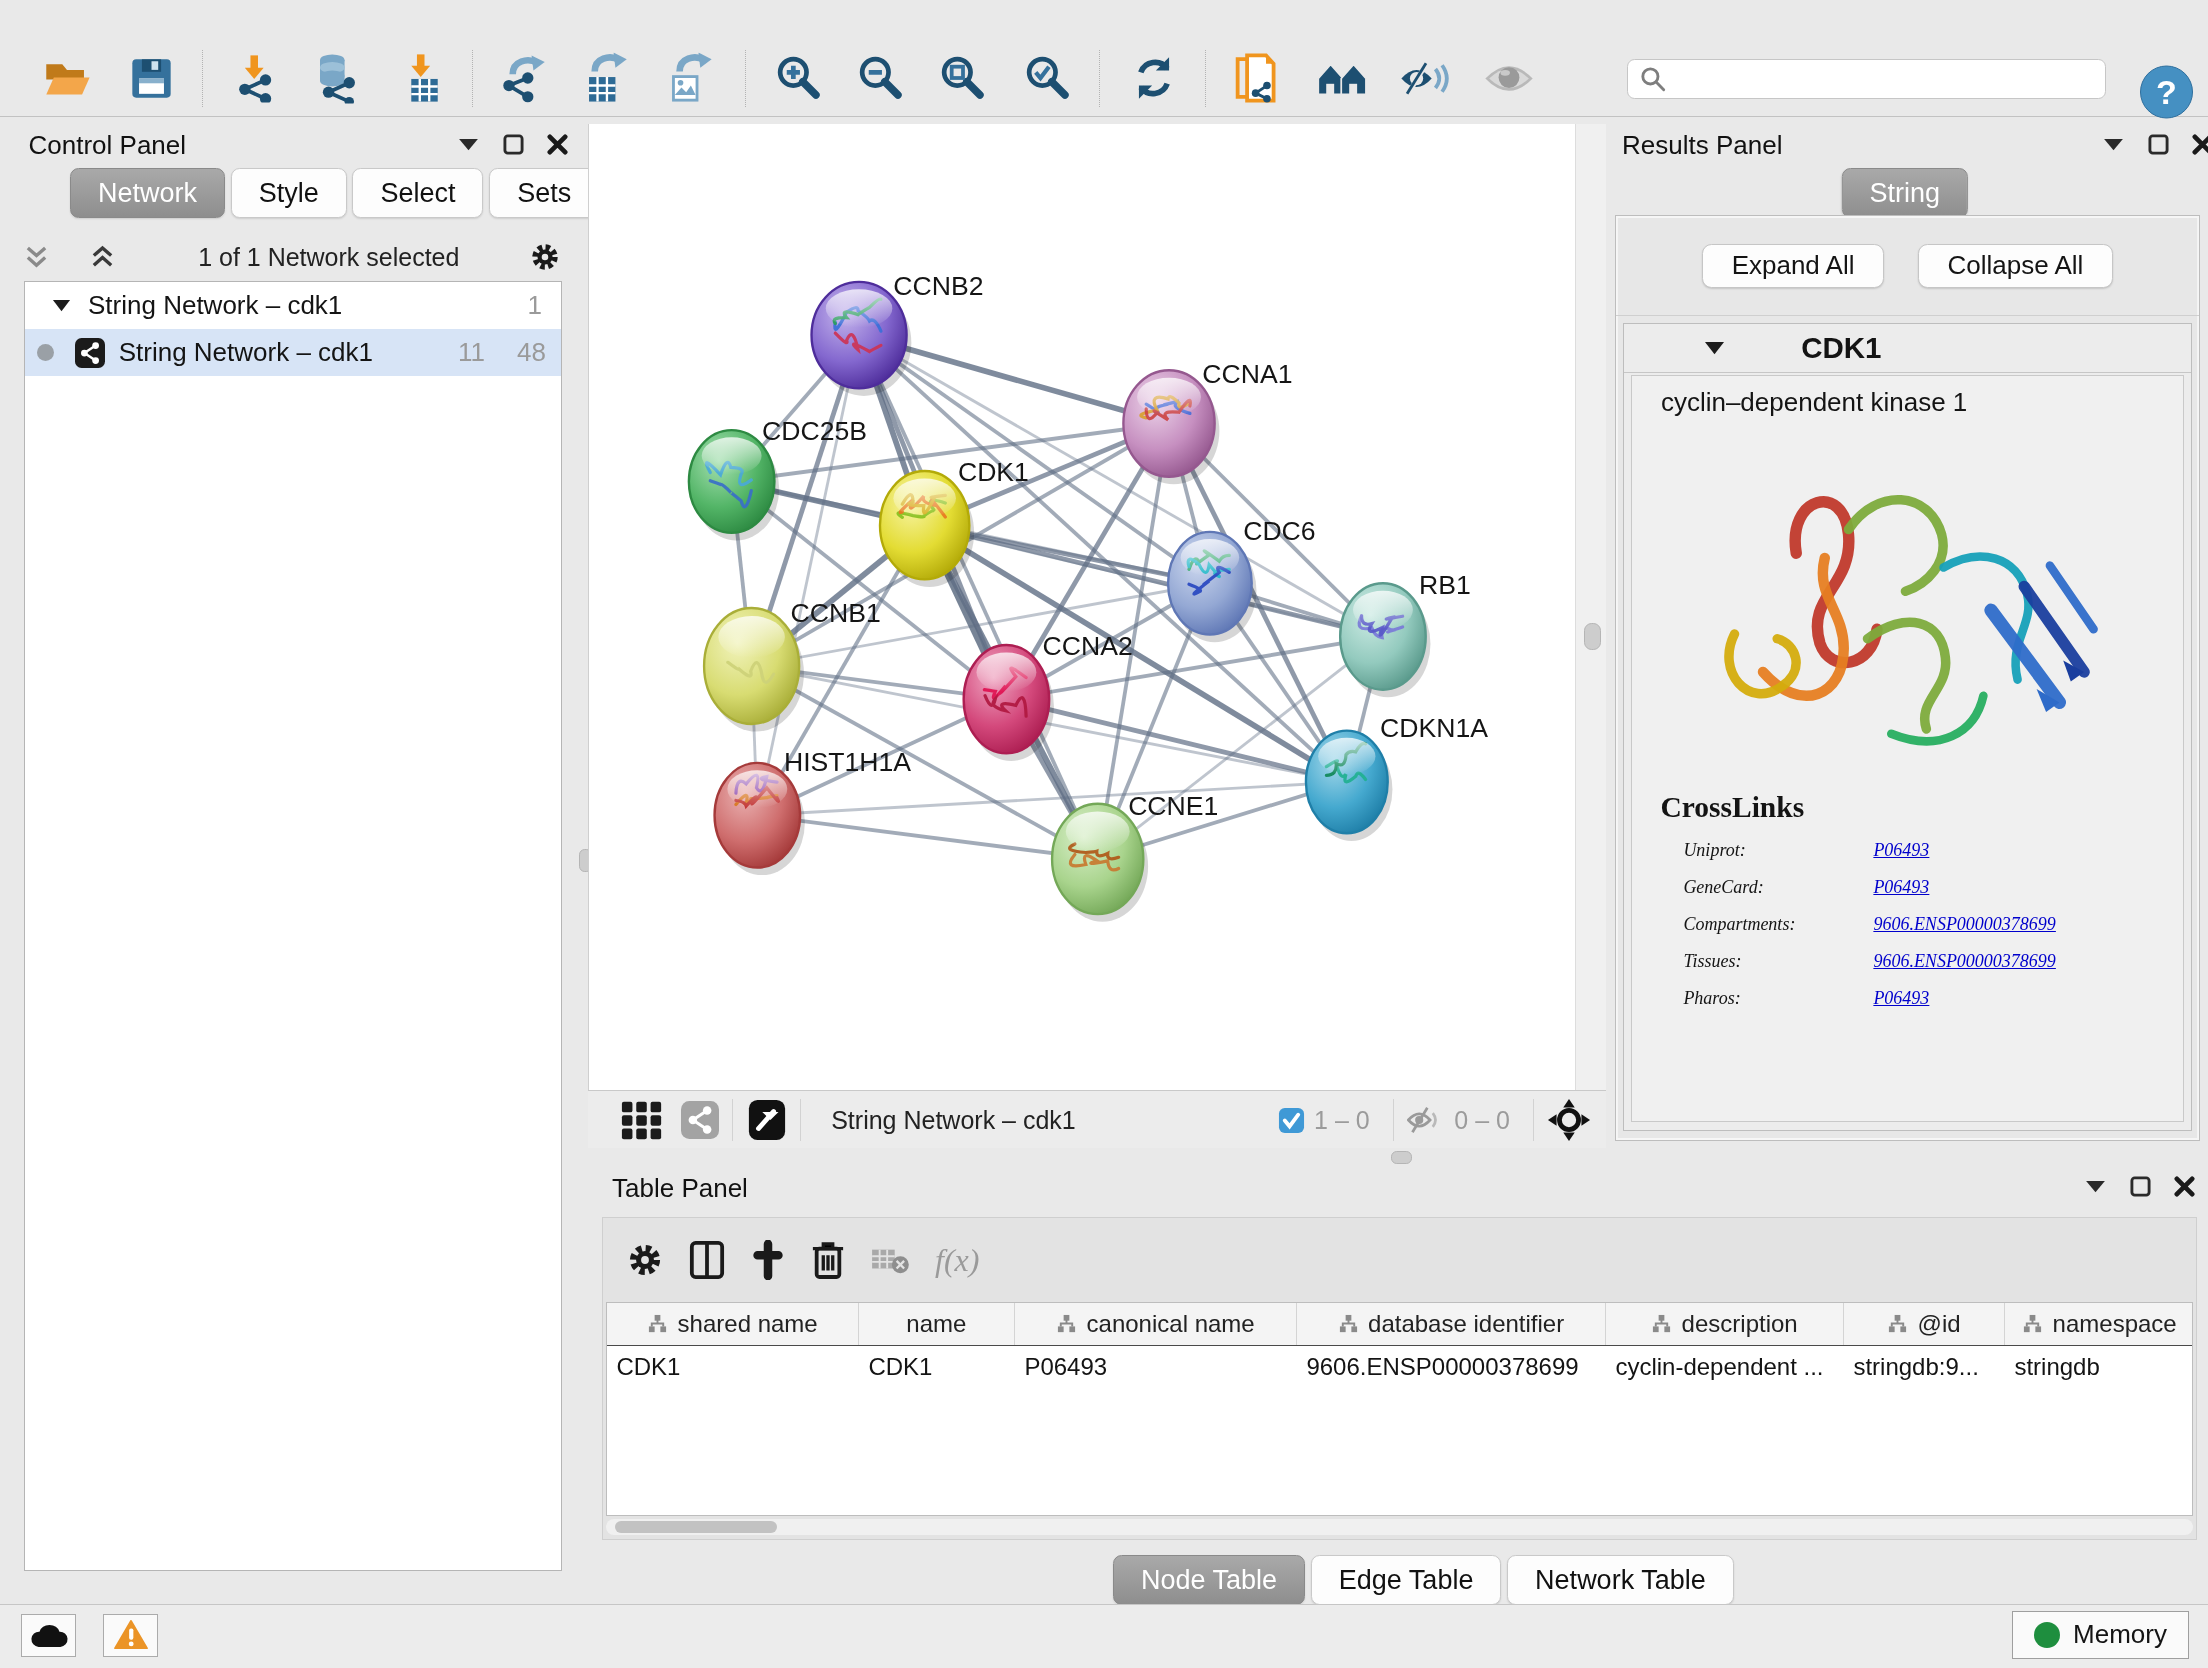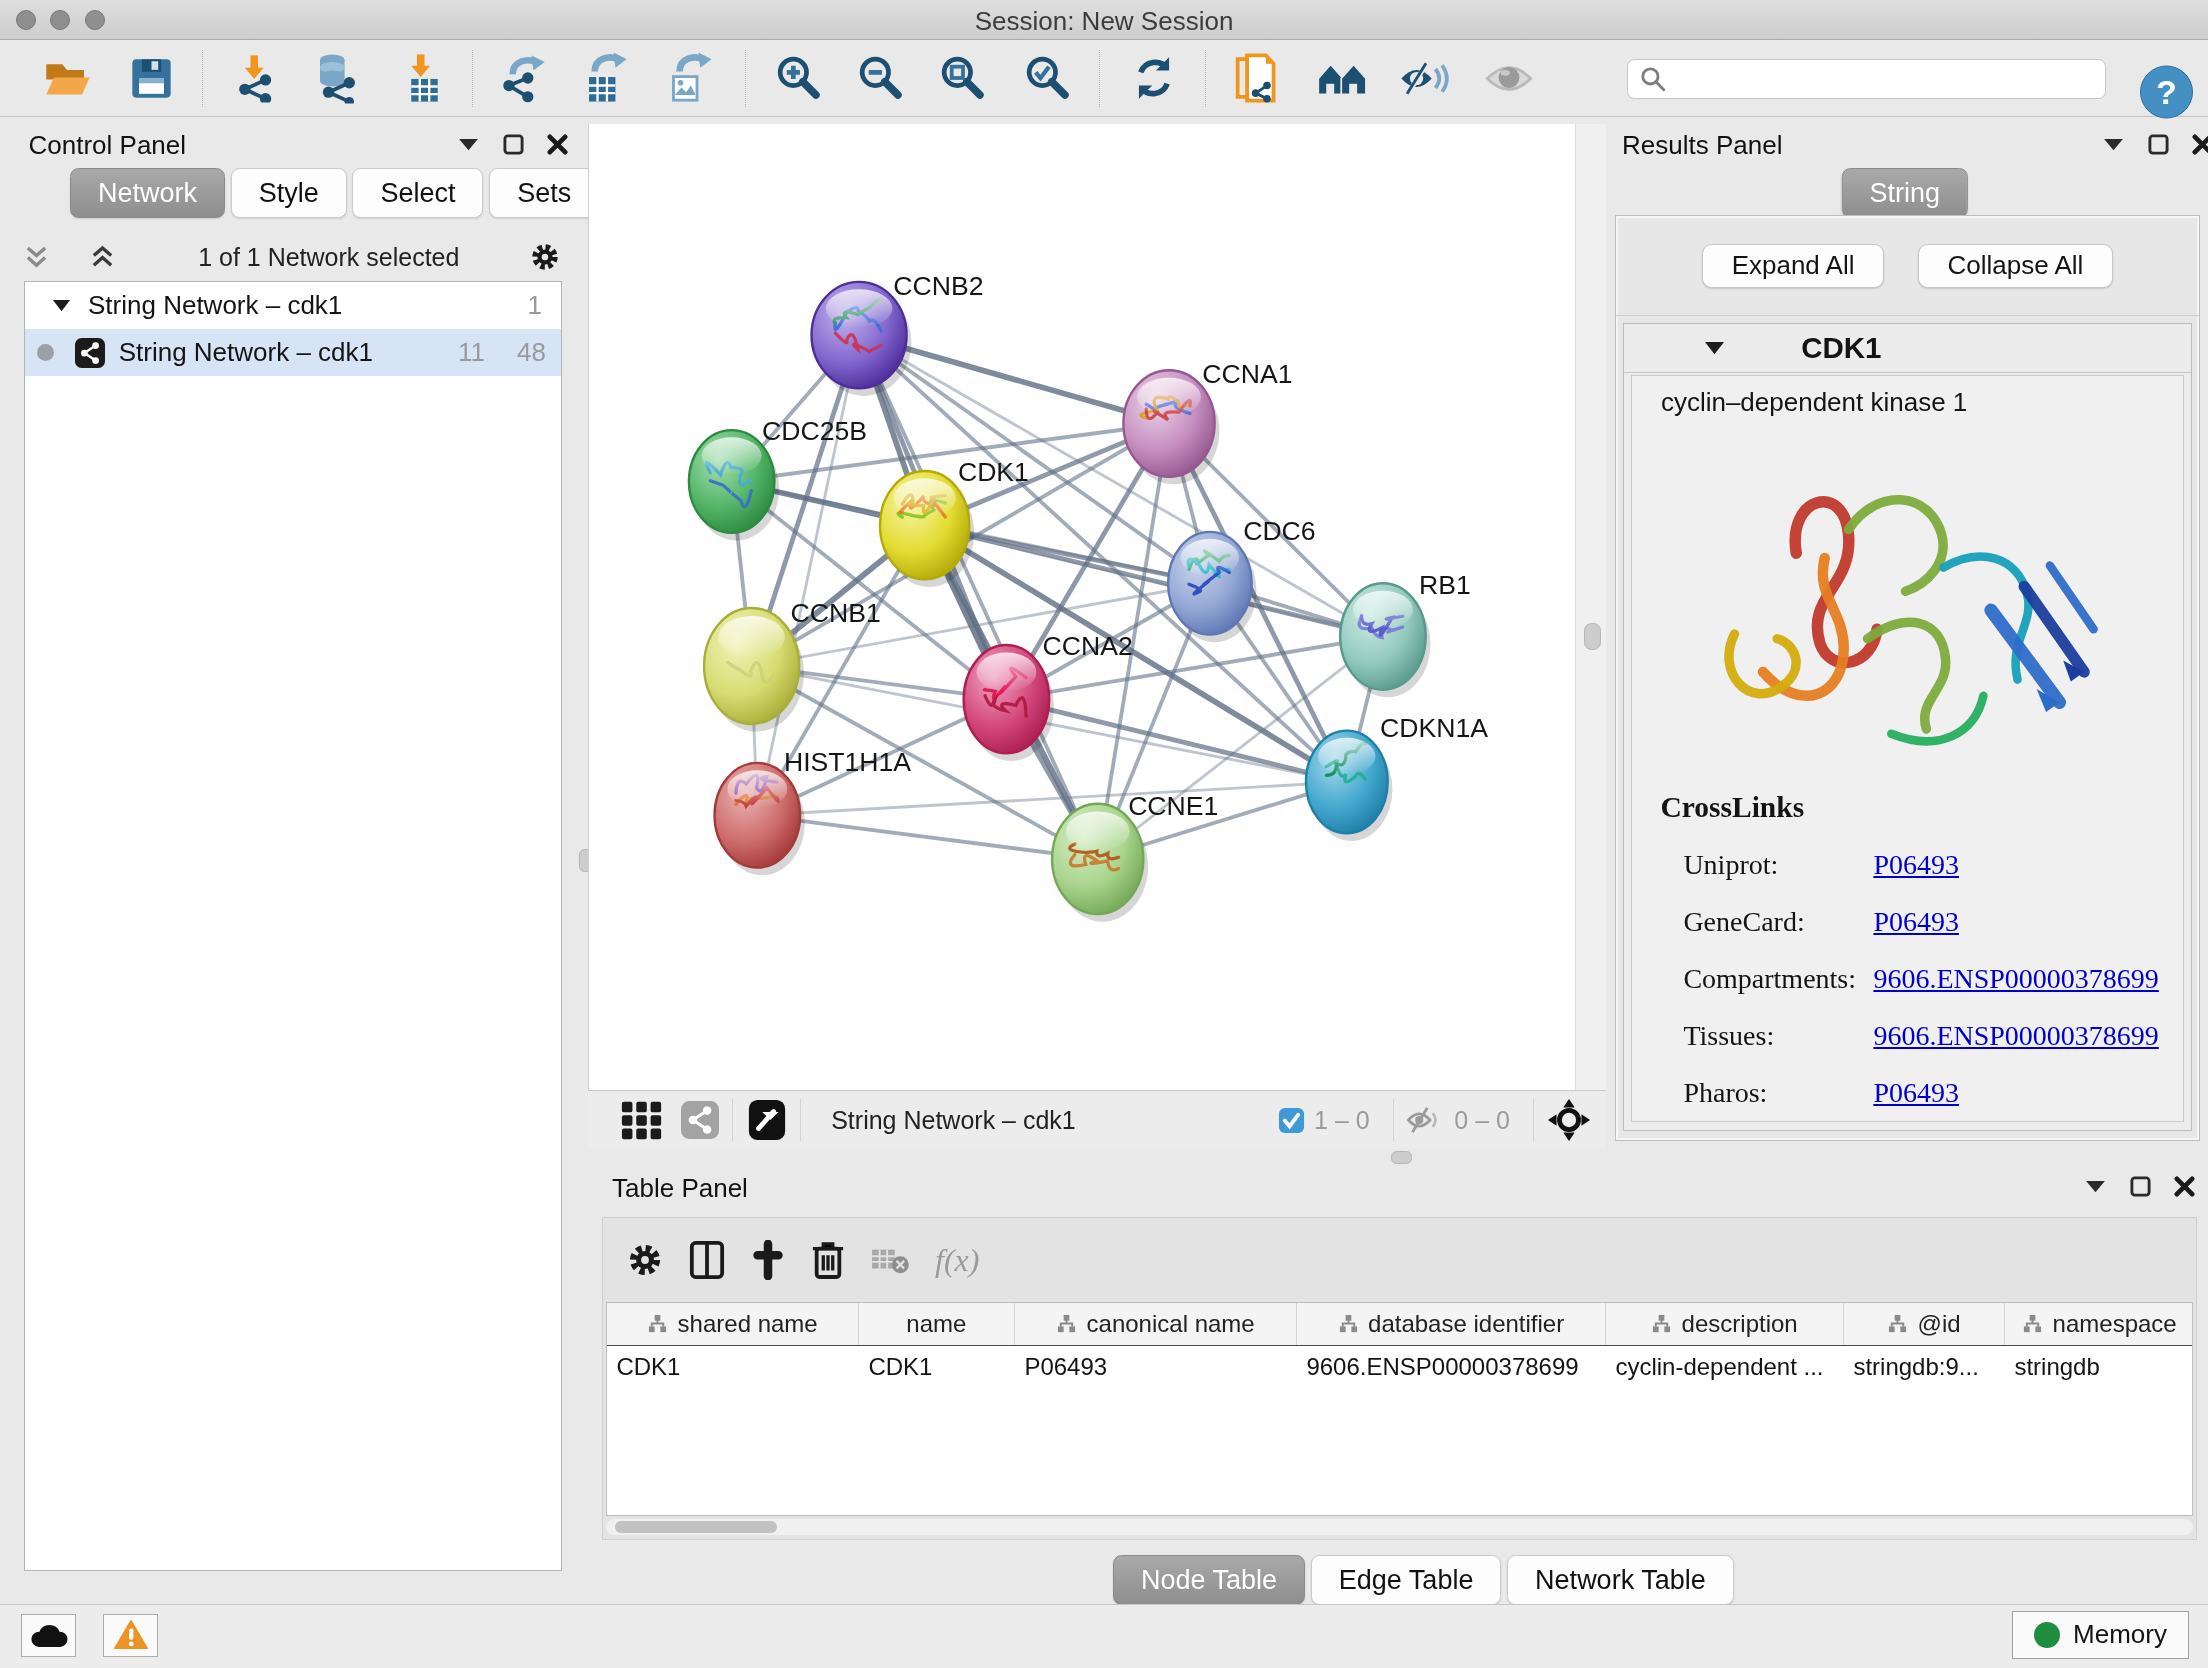--- a/index.html
+++ b/index.html
@@ -61,21 +61,21 @@
               display:flex;align-items:center;justify-content:center;gap:34px;}
   .rp-btn{height:42px;padding:0 28.5px;background:#fdfdfd;border:1px solid #c6c6c6;border-radius:9.5px;
           font-size:26px;display:flex;align-items:center;box-shadow:0 1px 1.9px rgba(0,0,0,.15);}
   .gene-box{position:absolute;left:7.6px;right:7.6px;top:107px;bottom:9.5px;border:1px solid #bdbdbd;background:#ececec;}
   .gene-head{height:48px;border-bottom:1px solid #c6c6c6;display:flex;align-items:center;}
   .gene-name{font-size:29.5px;font-weight:bold;}
   .gene-inner{position:absolute;left:6.7px;right:6.7px;top:51px;bottom:7.6px;border:1px solid #c9c9c9;background:#f0f0f0;padding-left:12px;}
   .gene-desc{font-size:26px;padding:11.4px 0 0 17px;}
   .crosslinks{position:absolute;left:28.5px;top:415px;font-family:"Liberation Serif",serif;}
   .cl-title{font-size:29.5px;font-weight:bold;}
-  .cl-row{display:flex;font-size:28px;margin-top:25px;}
+  .cl-row{display:flex;font-size:18px;margin-top:16px;font-style:italic;}
   .cl-label{width:190px;padding-left:23px;}
   .cl-link{text-decoration:underline;}
   
   .table-panel{position:absolute;left:576px;top:1165px;right:0;height:440px;text-align:right;}
   .tp-box{position:absolute;left:26px;top:52px;right:11.4px;height:321px;background:#e3e3e3;
           border:1px solid #cfcfcf;}
   .tp-toolbar{position:absolute;left:0;top:0;right:0;height:84px;display:flex;align-items:center;gap:25px;padding-left:23px;}
   .tbl{position:absolute;left:2.9px;right:2.9px;top:84px;bottom:23px;background:#fff;overflow:hidden;
        border:1px solid #bdbdbd;}
   .thead{display:flex;height:42px;background:#f4f4f4;border-bottom:1.9px solid #4a4a4a;}
@@ -94,26 +94,20 @@
   .mem-btn{position:absolute;right:19px;top:5.7px;height:48px;padding:0 21px;background:#fafafa;
            border:1.9px solid #9f9f9f;display:flex;align-items:center;gap:13.3px;font-size:26px;box-sizing:border-box;}
   .mem-dot{width:26px;height:26px;border-radius:50%;}
   .fx{font-family:"Liberation Serif",serif;font-style:italic;font-size:32px;color:#9a9a9a;}
 </style>
 </head>
 <body>
 
 <div id="app">
 
-  <div class="titlebar">
-    <span class="traffic" style="left:16px"></span>
-    <span class="traffic" style="left:50px"></span>
-    <span class="traffic" style="left:85px"></span>
-    <div class="win-title">Session: New Session</div>
-  </div>
 
   <div class="toolbar">
     <div class="tbtn" style="left:67px">
       <svg width="49" height="44" viewBox="0 0 52 46">
         <path d="M4 8 h17 l5 6 h18 v10 h-40 z" fill="#c07a1a"></path>
         <path d="M4 40 l8-18 h38 l-8 18 z" fill="#f3a64a"></path>
       </svg>
     </div>
     <div class="tbtn" style="left:151px">
       <svg width="46" height="46" viewBox="0 0 48 48">

